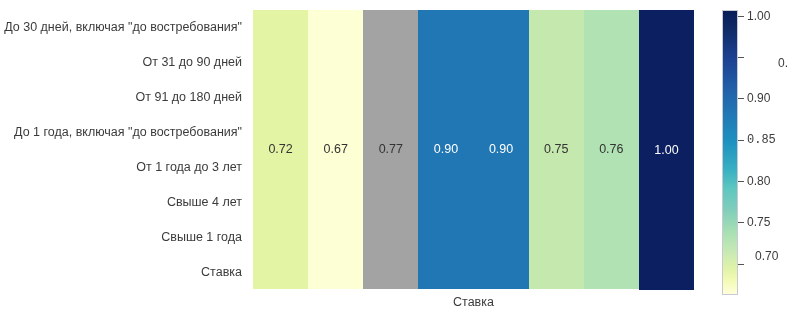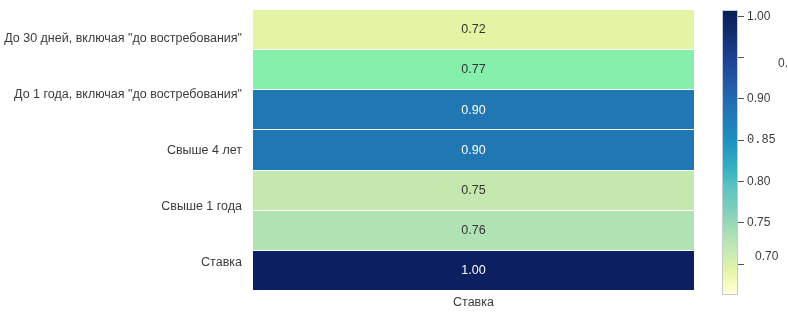--- a/index.html
+++ b/index.html
@@ -47,21 +47,21 @@
   }
 
   
   #heatmap {
     position: absolute;
     left: 253px;
     top: 10px;
     width: 441px;
     height: 280px;
     display: flex;
-    flex-direction: column;
+    flex-direction: row;
     background: #ffffff;
   }
   .cell {
     flex: 1 1 0;
     display: flex;
     align-items: center;
     justify-content: center;
     font-size: 12.5px;
     line-height: 1;
     box-sizing: border-box;
@@ -130,29 +130,33 @@
     white-space: nowrap;
   }
 </style>
 </head>
 <body>
 
 <div id="figure">
 
   <div id="ylabels">
     <div class="ylabel">До 30 дней, включая "до востребования"</div>
+    <div class="ylabel">От 31 до 90 дней</div>
+    <div class="ylabel">От 91 до 180 дней</div>
     <div class="ylabel">До 1 года, включая "до востребования"</div>
+    <div class="ylabel">От 1 года до 3 лет</div>
     <div class="ylabel">Свыше 4 лет</div>
     <div class="ylabel">Свыше 1 года</div>
     <div class="ylabel">Ставка</div>
   </div>
 
   <div id="heatmap">
     <div class="cell" style="background: rgb(227, 244, 165); color: rgb(51, 51, 51);">0.72</div>
-    <div class="cell" style="background: #86efac; color: rgb(51, 51, 51);">0.77</div>
+    <div class="cell" style="background: rgb(253, 255, 212); color: rgb(51, 51, 51);">0.67</div>
+    <div class="cell" style="background: #a3a3a3; color: rgb(51, 51, 51);">0.77</div>
     <div class="cell" style="background: rgb(33, 118, 180); color: rgb(255, 255, 255);">0.90</div>
     <div class="cell" style="background: rgb(33, 118, 180); color: rgb(255, 255, 255);">0.90</div>
     <div class="cell" style="background: rgb(197, 232, 174); color: rgb(51, 51, 51);">0.75</div>
     <div class="cell" style="background: rgb(176, 226, 179); color: rgb(51, 51, 51);">0.76</div>
     <div class="cell" style="background: rgb(12, 31, 97); color: rgb(255, 255, 255);">1.00</div>
   </div>
 
   <div id="xlabel">Ставка</div>
 
   <div id="colorbar-wrap">

